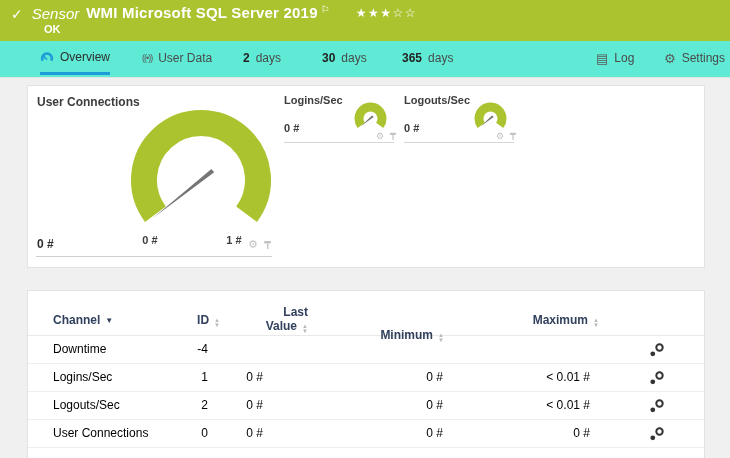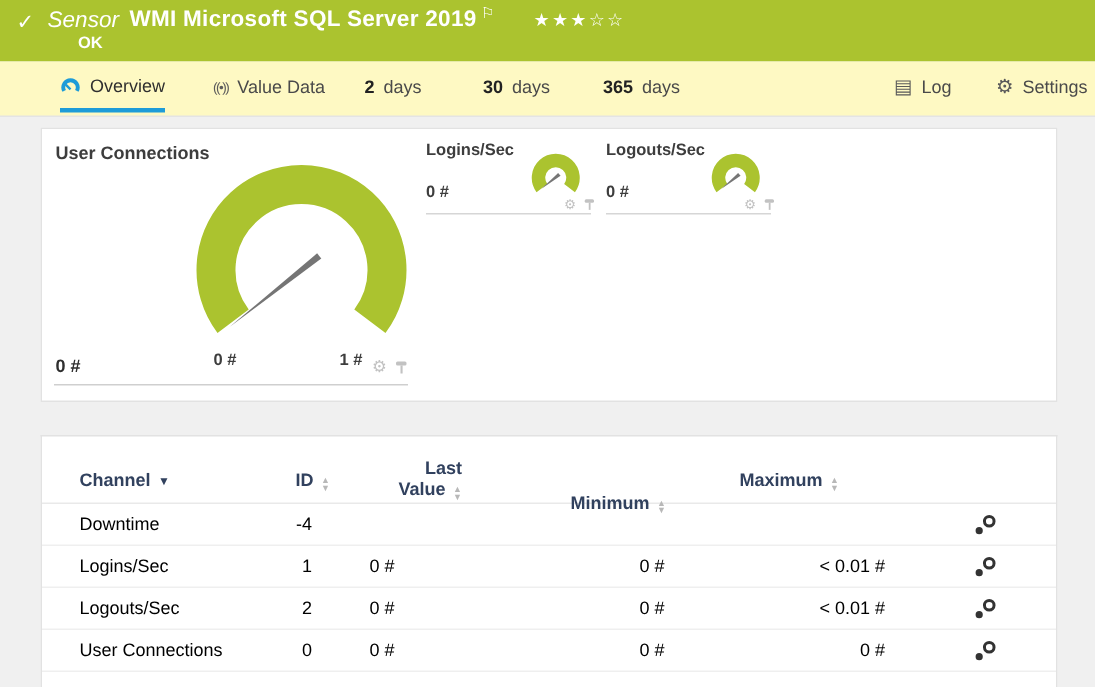--- a/index.html
+++ b/index.html
@@ -11,24 +11,24 @@
   }
 
   
   .topbar { position:absolute; top:0; left:0; width:730px; height:41px; background:#abc32f; color:#fff; }
   .topbar-row { display:flex; align-items:flex-start; padding:4px 0 0 11px; }
   .check { font-size:14px; font-weight:bold; margin-top:2px; }
   .kind  { font-style:italic; font-size:15px; margin:1px 7px 0 9px; }
   .sensor-title { font-size:15px; font-weight:bold; letter-spacing:0.2px; }
   .flag  { font-size:10px; margin:0 0 0 3px; }
   .stars { font-size:12px; letter-spacing:1.5px; margin:2px 0 0 26px; cursor:pointer; }
-  .status-ok { position:absolute; left:44px; top:23px; font-size:11px; font-weight:bold;margin-left:8px; }
-
-  
-  .tabs { position:absolute; top:41px; left:0; width:730px; height:37px; background:#fef9c3; border-bottom:1px solid #e4e4e4; }
+  .status-ok { position:absolute; left:44px; top:23px; font-size:11px; font-weight:bold; }
+
+  
+  .tabs { position:absolute; top:41px; left:0; width:730px; height:37px; background:#5eead4; border-bottom:1px solid #e4e4e4; }
   .tab { position:absolute; top:0; height:34px; display:flex; align-items:center; gap:6px; font-size:12px; color:#4a4a4a; cursor:pointer; white-space:nowrap; }
   .tab.active { border-bottom:3px solid #1e9cd8; color:#2f2f2f; }
   .tab .num { font-weight:bold; color:#222; }
   .tab-glyph { font-style:normal; color:#5a5a5a; }
   .glyph-live { font-size:9px; letter-spacing:-1px; }
   .glyph-log { font-size:13px; }
   .glyph-gear { font-size:13px; }
 
   
   .panel { position:absolute; left:27px; width:678px; background:#fff; border:1px solid #e2e2e2; }
@@ -53,21 +53,21 @@
   .icons-mini { top:45px; font-size:9px; }
   .line-mini { top:56px; width:110px; background:#d6d6d6; }
 
   
   .thead { position:relative; height:45px; border-bottom:1px solid #e9e9e9; }
   .h { position:absolute; font-size:12px; font-weight:bold; color:#31415e; cursor:pointer; }
   .h-channel { left:25px; top:22px; }
   .h-id   { left:120px; top:22px; width:72px; text-align:right; }
   .h-last { left:218px; top:14px; width:62px; text-align:right; line-height:14px; }
   .h-min  { left:310px; top:22px; width:106px; text-align:right;margin-top:15px; }
-  .h-max  { left:465px; top:22px; width:106px; text-align:left; }
+  .h-max  { left:465px; top:22px; width:106px; text-align:right; }
   .sort { display:inline-flex; flex-direction:column; font-size:6px; line-height:5px; color:#b8b8b8; font-style:normal; vertical-align:2px; margin-left:5px; }
   .caret { font-size:8px; color:#31415e; margin-left:5px; font-style:normal; vertical-align:1px; }
 
   .trow { position:relative; height:28px; border-bottom:1px solid #efefef; font-size:12px; color:#000000; }
   .c { position:absolute; top:0; line-height:27px; }
   .c-channel { left:25px; }
   .c-id   { left:130px; width:50px; text-align:right; }
   .c-last { left:165px; width:70px; text-align:right; }
   .c-min  { left:315px; width:100px; text-align:right; }
   .c-max  { left:462px; width:100px; text-align:right; }
@@ -90,21 +90,21 @@
 <div class="tabs">
   <div class="tab active" style="left:40px">
     <svg width="14" height="12" viewBox="0 0 14 12">
       <path d="M 2.8 9.6 A 4.8 4.8 0 1 1 11.2 9.6" fill="none" stroke="#1e9cd8" stroke-width="2.6"></path>
       <line x1="7" y1="8.6" x2="3.8" y2="5.4" stroke="#1e9cd8" stroke-width="1.6"></line>
     </svg>
     <span>Overview</span>
   </div>
   <div class="tab" style="left:142px">
     <i class="tab-glyph glyph-live">((•))</i>
-    <span>Value Data</span>
+    <span>User Data</span>
   </div>
   <div class="tab" style="left:243px">
     <span class="num">2</span>
     <span>days</span>
   </div>
   <div class="tab" style="left:322px">
     <span class="num">30</span>
     <span>days</span>
   </div>
   <div class="tab" style="left:402px">

